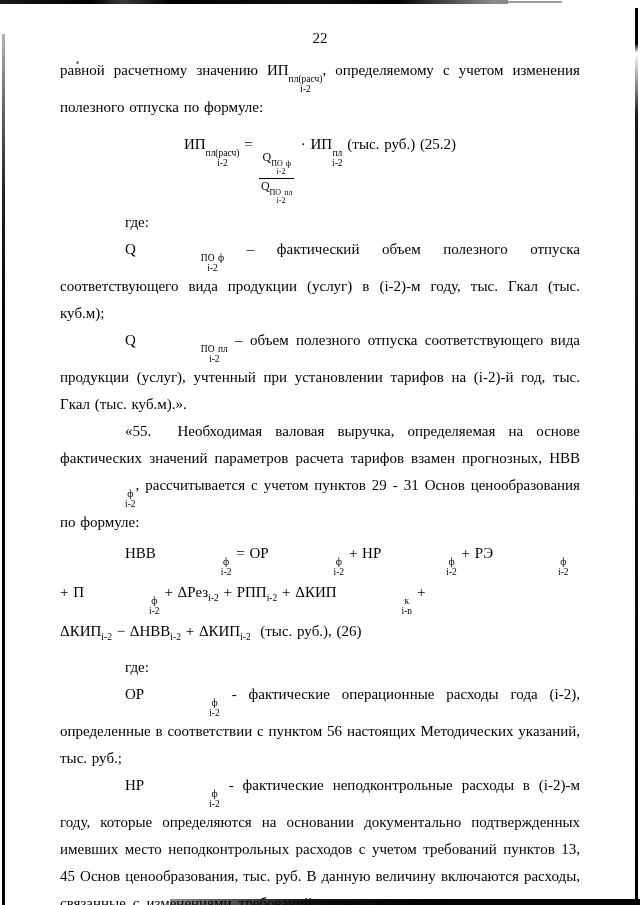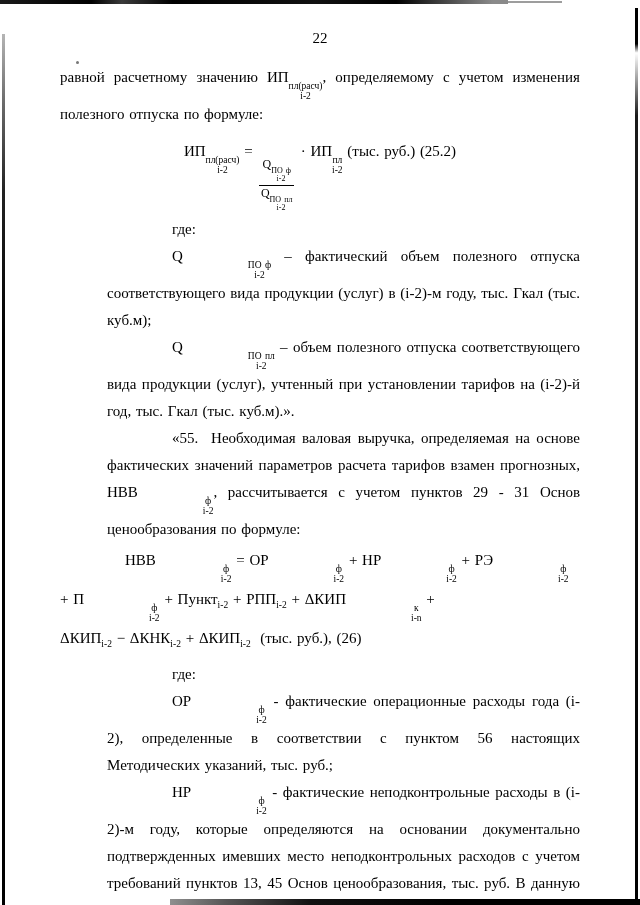--- a/index.html
+++ b/index.html
@@ -15,23 +15,23 @@
   .edge-left{position:absolute;top:34px;bottom:0;left:2px;width:3px;
     background:linear-gradient(180deg,#b5b5b5 0%,#6a6a6a 8%,#222 18%,#000 35%,#000 100%);}
   .edge-right{position:absolute;top:8px;bottom:0;right:2px;width:3px;
     background:linear-gradient(180deg,#000 0%,#000 4%,#fff 5%,#1a1a1a 12%,#000 100%);}
   .edge-bottom{position:absolute;bottom:0;left:170px;right:0;height:6px;
     background:linear-gradient(90deg,#8f8f8f 0%,#555 12%,#111 30%,#000 60%,#000 100%);}
   .speck{position:absolute;left:76px;top:61px;width:3px;height:3px;background:#777;border-radius:50%;}
 
   
   .page-body{position:absolute;left:60px;top:0;width:520px;}
-  .pagenum{text-align:center;font-size:15px;line-height:22px;margin-top:27px;margin-bottom:15px;}
+  .pagenum{text-align:center;font-size:15px;line-height:22px;margin-top:27px;margin-bottom:8px;}
   p{margin:0;font-size:15px;line-height:27px;text-align:justify;word-spacing:1px;}
-  p.indent{text-indent:65px;margin-left:47px;}
+  p.indent{text-indent:65px;}
   p.formula-center{text-align:center;text-indent:0;margin:8px 0 4px;line-height:30px;}
   p.formula-left{text-align:left;text-indent:65px;margin:2px 0;line-height:30px;}
 
   
   .supsub{display:inline-flex;flex-direction:column;align-items:center;
     vertical-align:-7px;font-size:9.5px;line-height:10px;letter-spacing:0;}
   .supsub .sup,.supsub .sub{display:block;white-space:nowrap;}
   .sub-only{font-size:9.5px;vertical-align:-4px;letter-spacing:0;}
   .it{}
 
@@ -96,24 +96,24 @@
         <span class="sub it">i-2</span>
       </span><span> + </span><span>НР</span><span class="supsub">
         <span class="sup">ф</span>
         <span class="sub it">i-2</span>
       </span><span> + </span><span>РЭ</span><span class="supsub">
         <span class="sup">ф</span>
         <span class="sub it">i-2</span>
       </span><span> + </span><span>П</span><span class="supsub">
         <span class="sup">ф</span>
         <span class="sub it">i-2</span>
-      </span><span> + </span><span>Пункт</span><span class="sub-only it">i-2</span><span> + </span><span>РПП</span><span class="sub-only it">i-2</span><span> + </span><span>ΔКИП</span><span class="supsub">
+      </span><span> + </span><span>ΔРез</span><span class="sub-only it">i-2</span><span> + </span><span>РПП</span><span class="sub-only it">i-2</span><span> + </span><span>ΔКИП</span><span class="supsub">
         <span class="sup">к</span>
         <span class="sub it">i-n</span>
-      </span><span> +</span><br><span>ΔКИП</span><span class="sub-only it">i-2</span><span> − </span><span>ΔКНК</span><span class="sub-only it">i-2</span><span> + </span><span>ΔКИП</span><span class="sub-only it">i-2</span><span>&nbsp; (тыс. руб.), (26)</span></p>
+      </span><span> +</span><br><span>ΔКИП</span><span class="sub-only it">i-2</span><span> − </span><span>ΔНВВ</span><span class="sub-only it">i-2</span><span> + </span><span>ΔКИП</span><span class="sub-only it">i-2</span><span>&nbsp; (тыс. руб.), (26)</span></p>
   <p class="indent">где:</p>
   <p class="indent"><span>ОР</span><span class="supsub">
         <span class="sup">ф</span>
         <span class="sub it">i-2</span>
       </span><span> - фактические операционные расходы года (i-2), определенные в соответствии с пунктом 56 настоящих Методических указаний, тыс. руб.;</span></p>
   <p class="indent"><span>НР</span><span class="supsub">
         <span class="sup">ф</span>
         <span class="sub it">i-2</span>
       </span><span> - фактические неподконтрольные расходы в (i-2)-м году, которые определяются на основании документально подтвержденных имевших место неподконтрольных расходов с учетом требований пунктов 13, 45 Основ ценообразования, тыс. руб. В данную величину включаются расходы, связанные с изменениями требований законодательства, изменениями состава активов, необходимых для осуществления регулируемой деятельности (без учета расходов, учтенных при определении операционных расходов), и другими изменениями величины неподконтрольных расходов;</span></p>
 </div>

